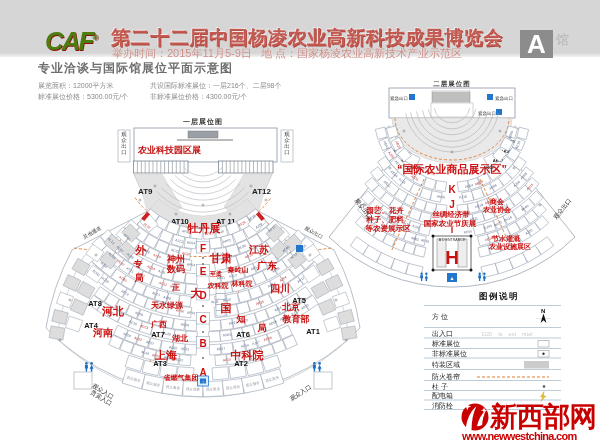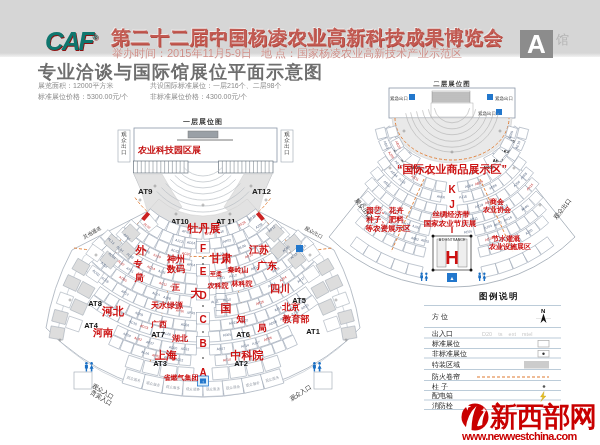--- a/index.html
+++ b/index.html
@@ -5,31 +5,31 @@
 * { margin:0; padding:0; box-sizing:border-box; }
 html,body { width:600px; height:445px; background:#fff; font-family:"Liberation Sans", sans-serif; position:relative; overflow:hidden; }
 .abs { position:absolute; }
 </style>
 </head>
 <body>
 
 <div class="abs" style="left:0;top:0;width:600px;height:57px;background:#d6d6d6;"></div>
 <div class="abs" style="left:0;top:53px;width:600px;height:4px;background:linear-gradient(#d6d6d6,#f2f2f2);"></div>
 
-<div class="abs" style="left:45px;top:26px;font-size:26px;font-weight:bold;font-style:italic;color:#0f766e;letter-spacing:-2px;text-shadow:0.7px 0.7px 0 #8c1010;">CAF<span style="font-size:8px;font-style:normal;vertical-align:super;letter-spacing:0;">®</span></div>
+<div class="abs" style="left:45px;top:26px;font-size:26px;font-weight:bold;font-style:italic;color:#4d7c0f;letter-spacing:-2px;text-shadow:0.7px 0.7px 0 #8c1010;">CAF<span style="font-size:8px;font-style:normal;vertical-align:super;letter-spacing:0;">®</span></div>
 
 <div class="abs" style="left:111px;top:25px;font-size:19px;font-weight:bold;color:#c25a52;letter-spacing:0.6px;text-shadow:-0.7px -0.7px 0 #efeceb, 0.9px 0.9px 0 #b4483f;">第二十二届中国杨凌农业高新科技成果博览会</div>
 
 <div class="abs" style="left:112px;top:46px;font-size:11px;color:#cd8d87;text-shadow:-0.4px -0.4px 0 rgba(245,242,240,0.8);">举办时间：2015年11月5-9日&nbsp;&nbsp;&nbsp;地 点：国家杨凌农业高新技术产业示范区</div>
 
 <div class="abs" style="left:520px;top:30px;width:33px;height:28px;background:#8c8c8c;color:#fff;font-size:26px;font-weight:bold;text-align:center;line-height:29px;">A</div>
 
 <div class="abs" style="left:556px;top:31px;font-size:13px;color:#b5b5b5;">馆</div>
 
-<div class="abs" style="left:38px;top:60px;font-size:18px;font-weight:bold;color:#6e6e6e;letter-spacing:1px;">专业洽谈与国际馆展位平面示意图</div>
+<div class="abs" style="left:38px;top:60px;font-size:12px;font-weight:bold;color:#6e6e6e;letter-spacing:1px;">专业洽谈与国际馆展位平面示意图</div>
 
 <div class="abs" style="left:38px;top:81px;font-size:7px;color:#8a8a8a;">展览面积：12000平方米</div>
 
 <div class="abs" style="left:150px;top:81px;font-size:7px;color:#8a8a8a;">共设国际标准展位：一层216个、二层98个</div>
 
 <div class="abs" style="left:38px;top:92px;font-size:7px;color:#8a8a8a;">标准展位价格：5300.00元/个</div>
 
 <div class="abs" style="left:150px;top:92px;font-size:7px;color:#8a8a8a;">非标准展位价格：4300.00元/个</div>
 
 <svg class="abs" style="left:0;top:0;" width="600" height="445" viewBox="0 0 600 445">

